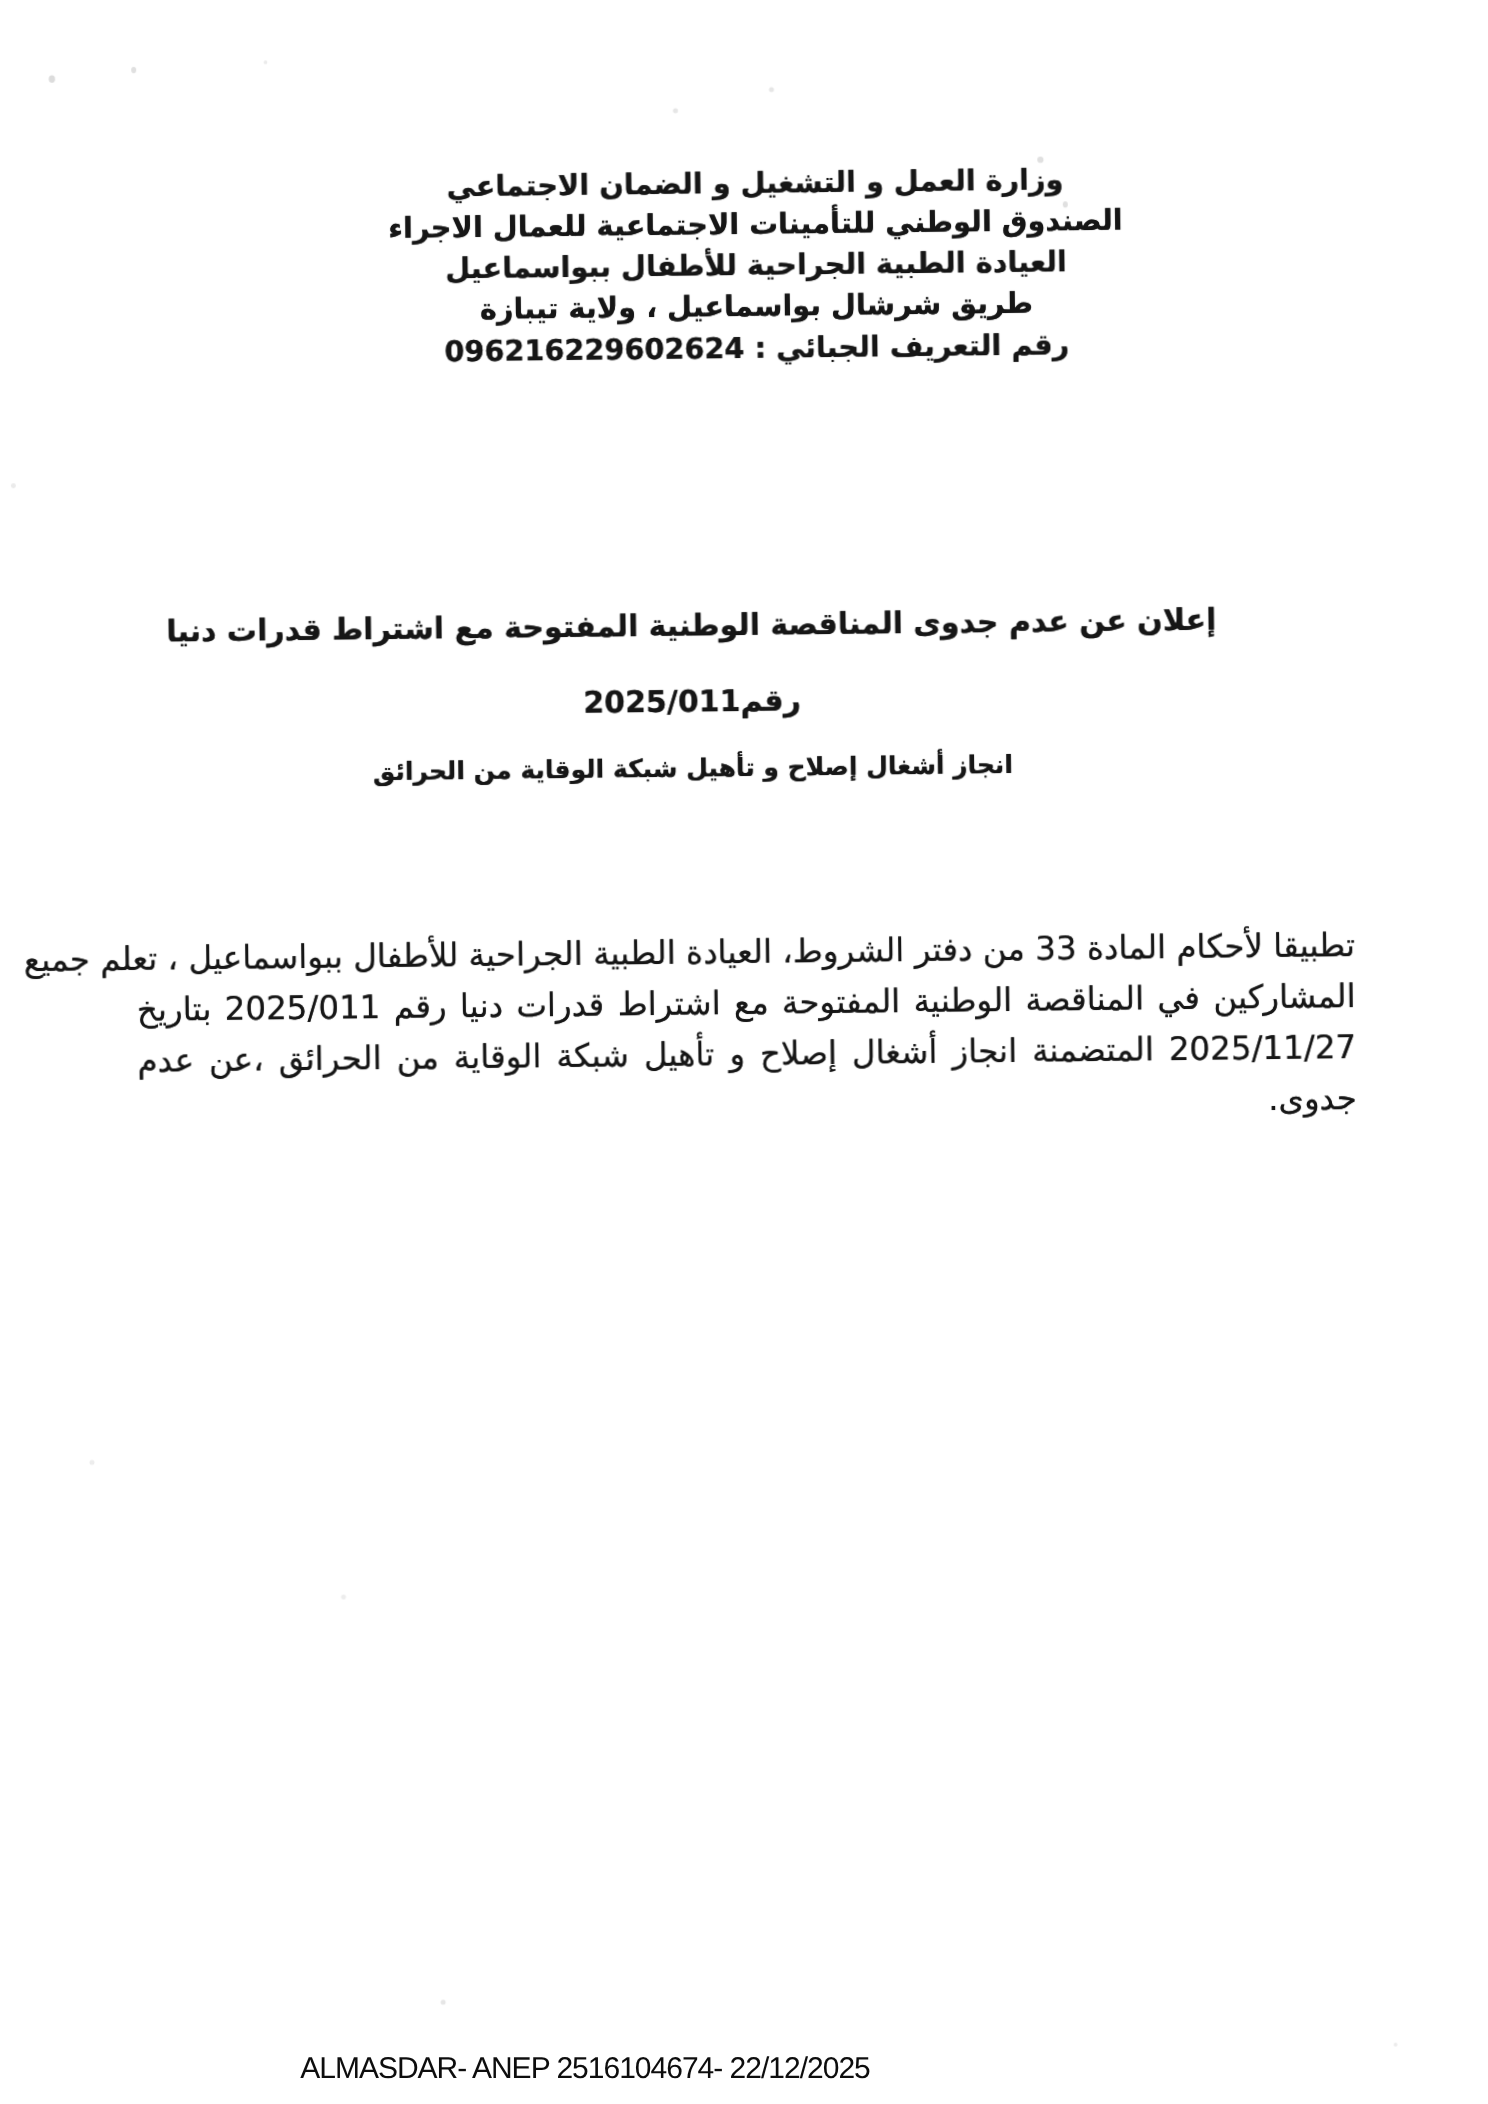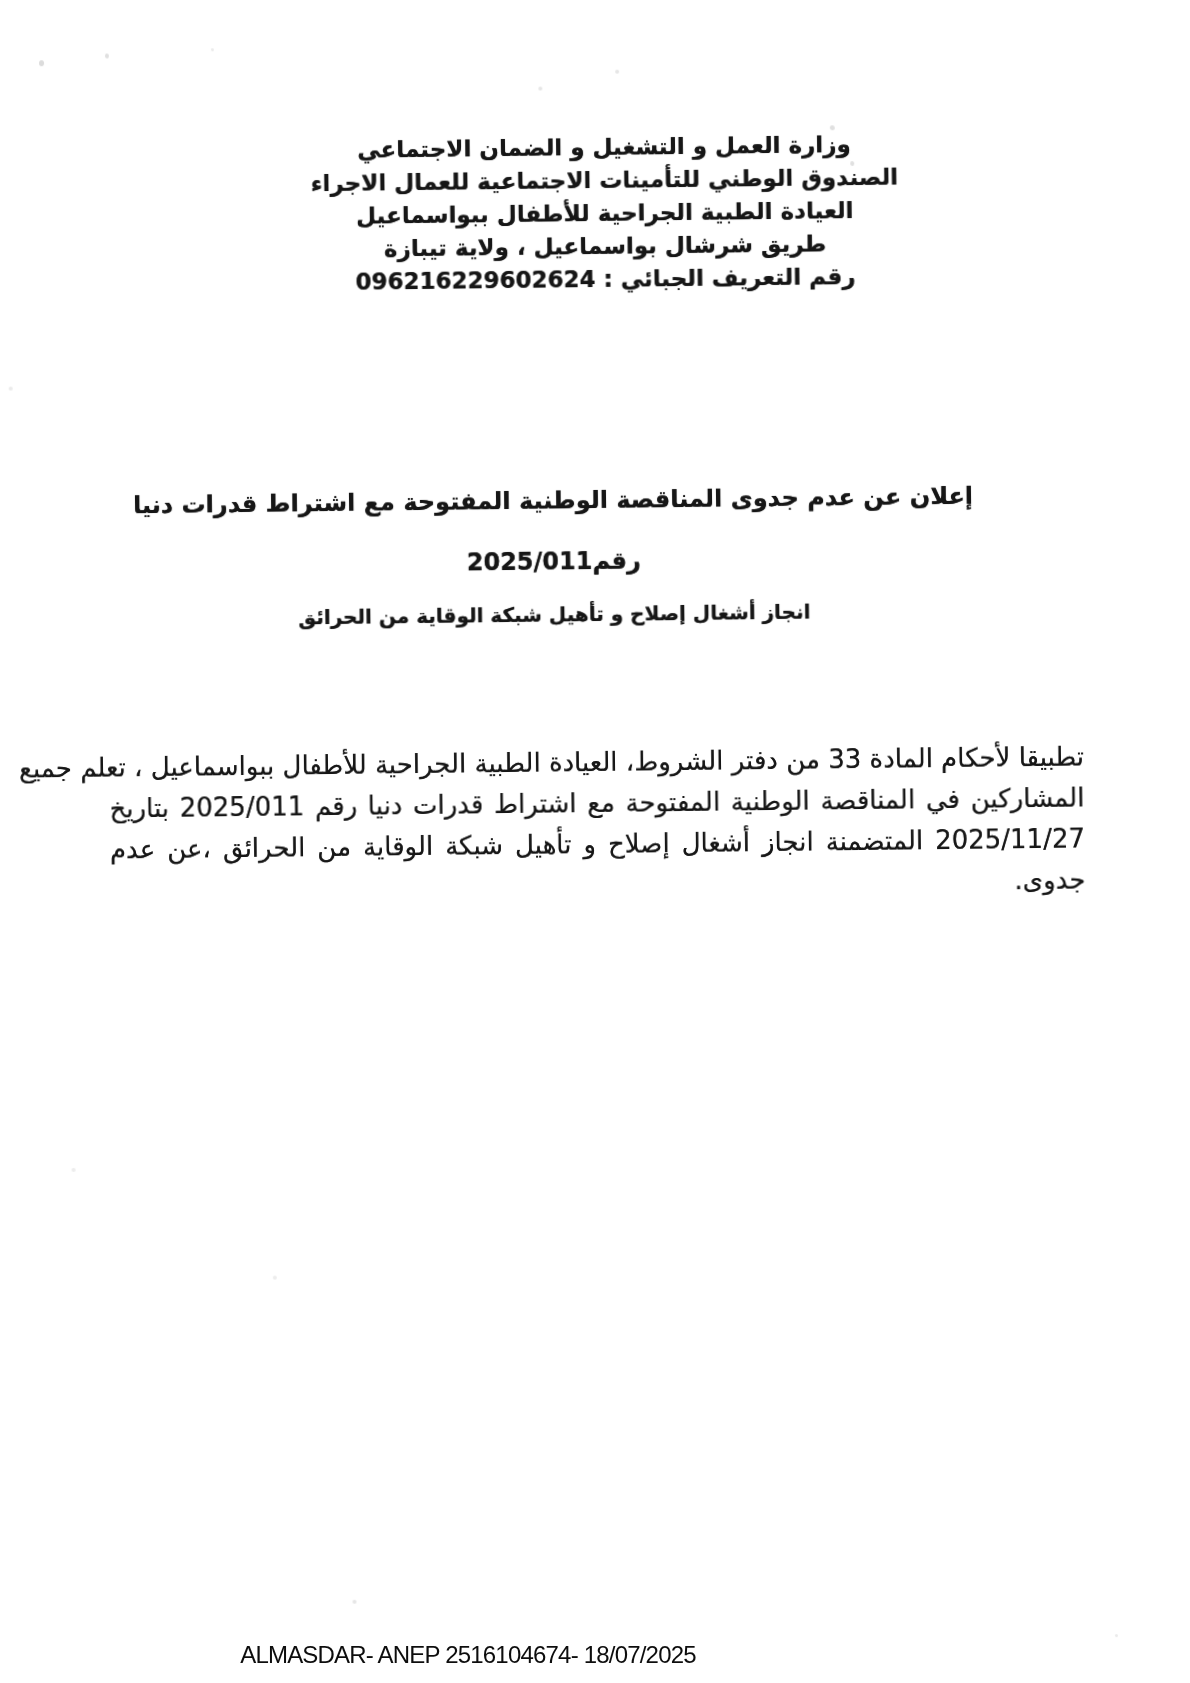--- a/index.html
+++ b/index.html
@@ -143,15 +143,15 @@
     <span class="speck" style="left:836px;top:128px;width:5px;height:5px;opacity:.3"></span>
     <span class="speck" style="left:856px;top:164px;width:4px;height:5px;opacity:.3"></span>
     <span class="speck" style="left:12px;top:380px;width:4px;height:4px;opacity:.2"></span>
     <span class="speck" style="left:66px;top:1162px;width:4px;height:4px;opacity:.18"></span>
     <span class="speck" style="left:266px;top:1272px;width:4px;height:4px;opacity:.18"></span>
     <span class="speck" style="left:342px;top:1597px;width:4px;height:4px;opacity:.25"></span>
     <span class="speck" style="left:1104px;top:1640px;width:3px;height:3px;opacity:.2"></span>
 
   </div>
 
-  <div class="footer-line">ALMASDAR- ANEP 2516104674- 18/07/2025</div>
+  <div class="footer-line">ALMASDAR- ANEP 2516104674- 22/12/2025</div>
 
 </div>
 
 </body></html>

